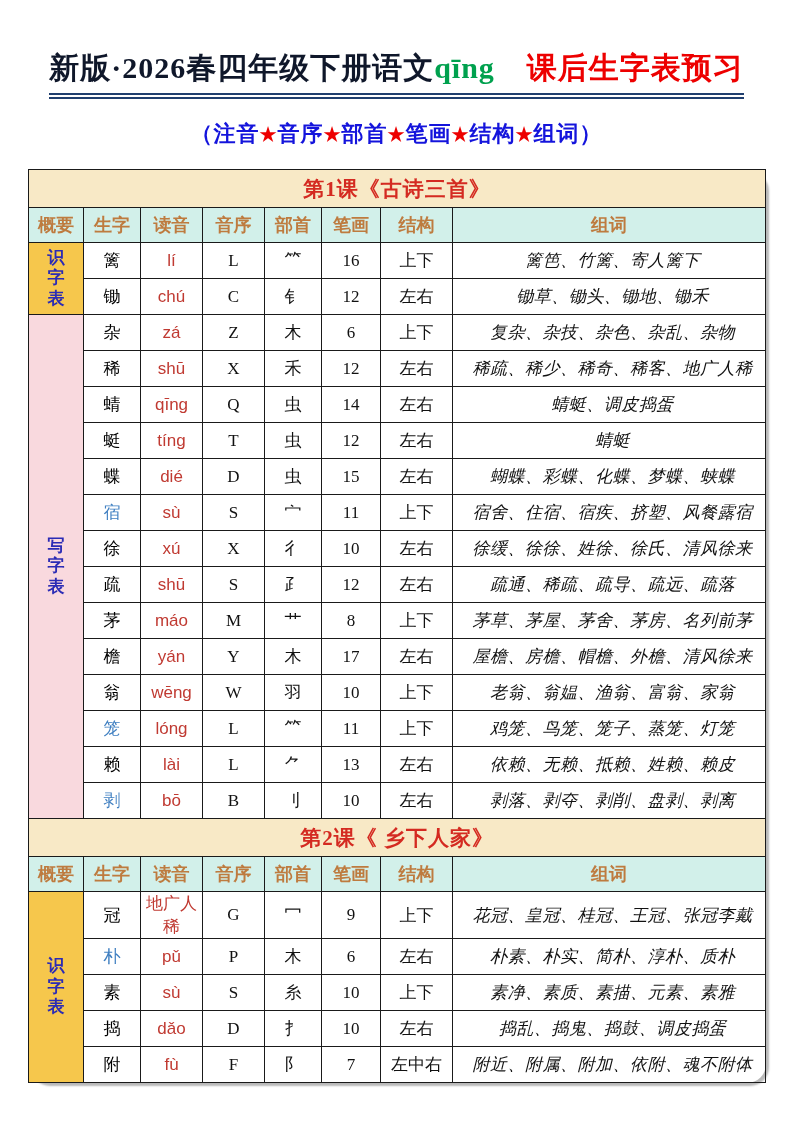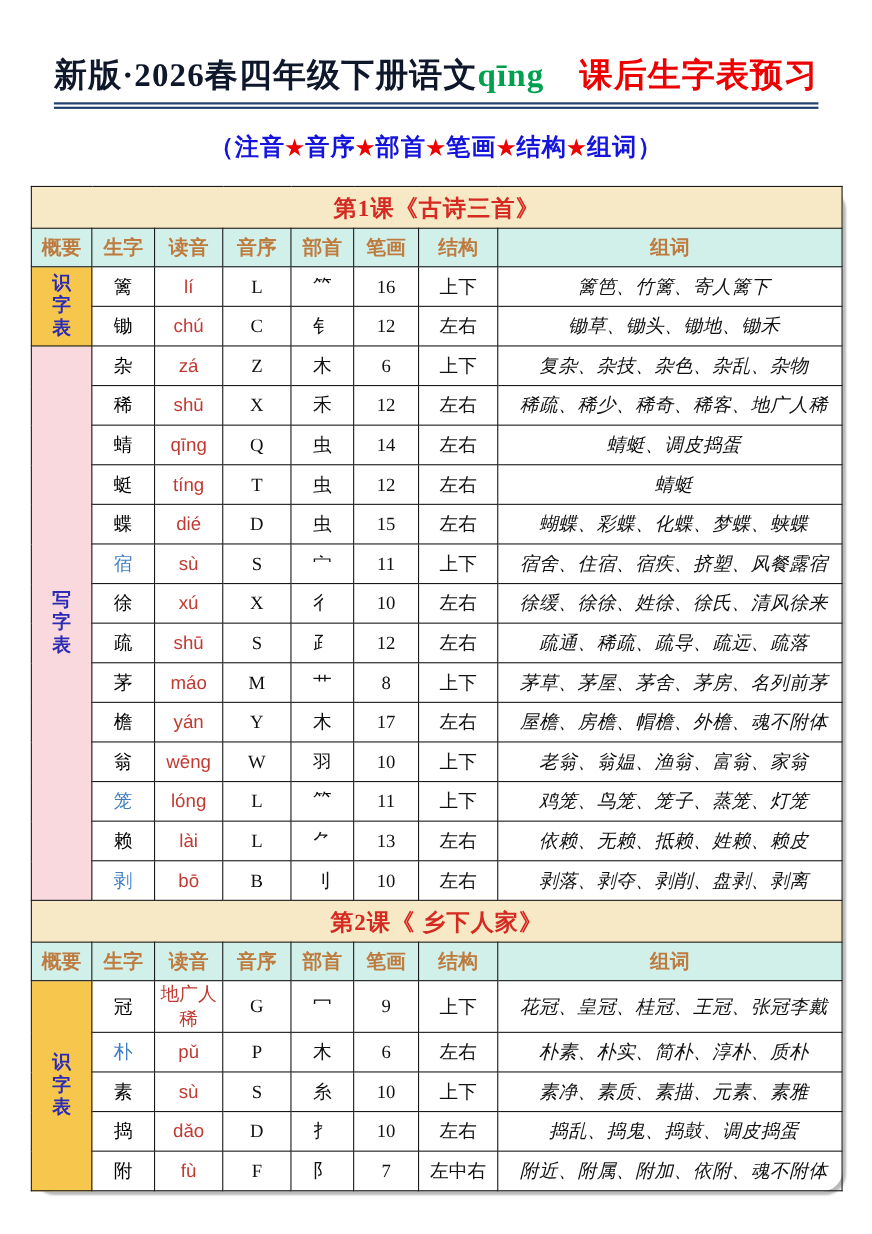--- a/index.html
+++ b/index.html
@@ -253,21 +253,21 @@
             <td class="structure-cell">上下</td>
             <td class="words-cell">茅草、茅屋、茅舍、茅房、名列前茅</td>
           </tr>
           <tr class="data-row">
             <td class="char-cell">檐</td>
             <td class="pinyin-cell">yán</td>
             <td class="initial-cell">Y</td>
             <td class="radical-cell">木</td>
             <td class="strokes-cell">17</td>
             <td class="structure-cell">左右</td>
-            <td class="words-cell">屋檐、房檐、帽檐、外檐、魂不附体</td>
+            <td class="words-cell">屋檐、房檐、帽檐、外檐、清风徐来</td>
           </tr>
           <tr class="data-row">
             <td class="char-cell">翁</td>
             <td class="pinyin-cell">wēng</td>
             <td class="initial-cell">W</td>
             <td class="radical-cell">羽</td>
             <td class="strokes-cell">10</td>
             <td class="structure-cell">上下</td>
             <td class="words-cell">老翁、翁媪、渔翁、富翁、家翁</td>
           </tr>

